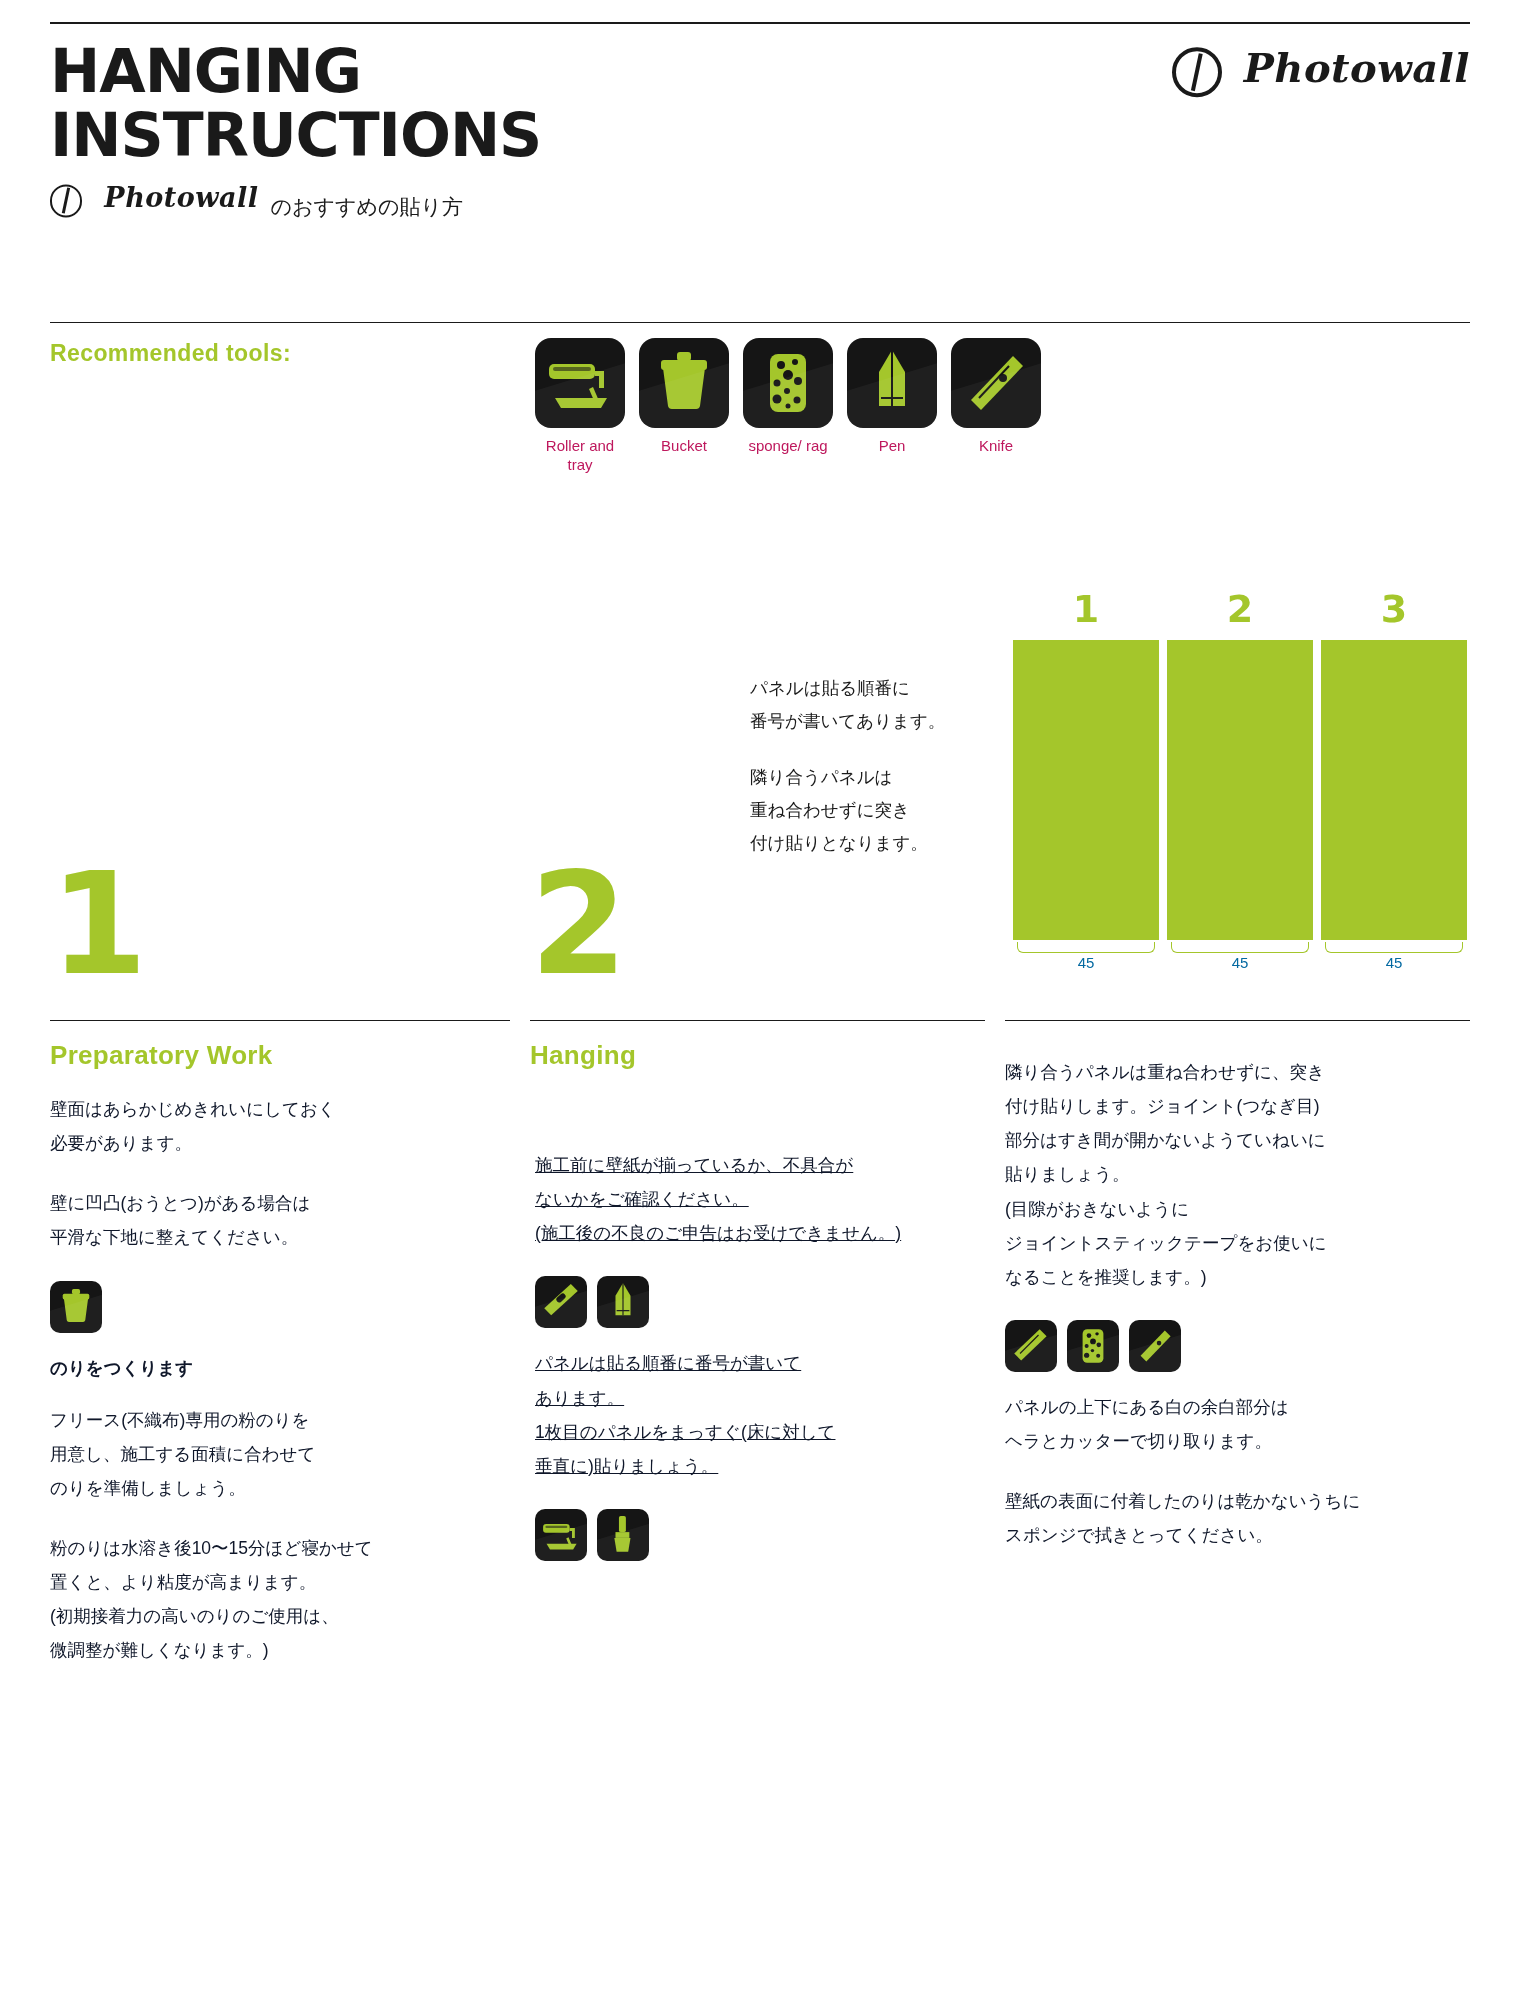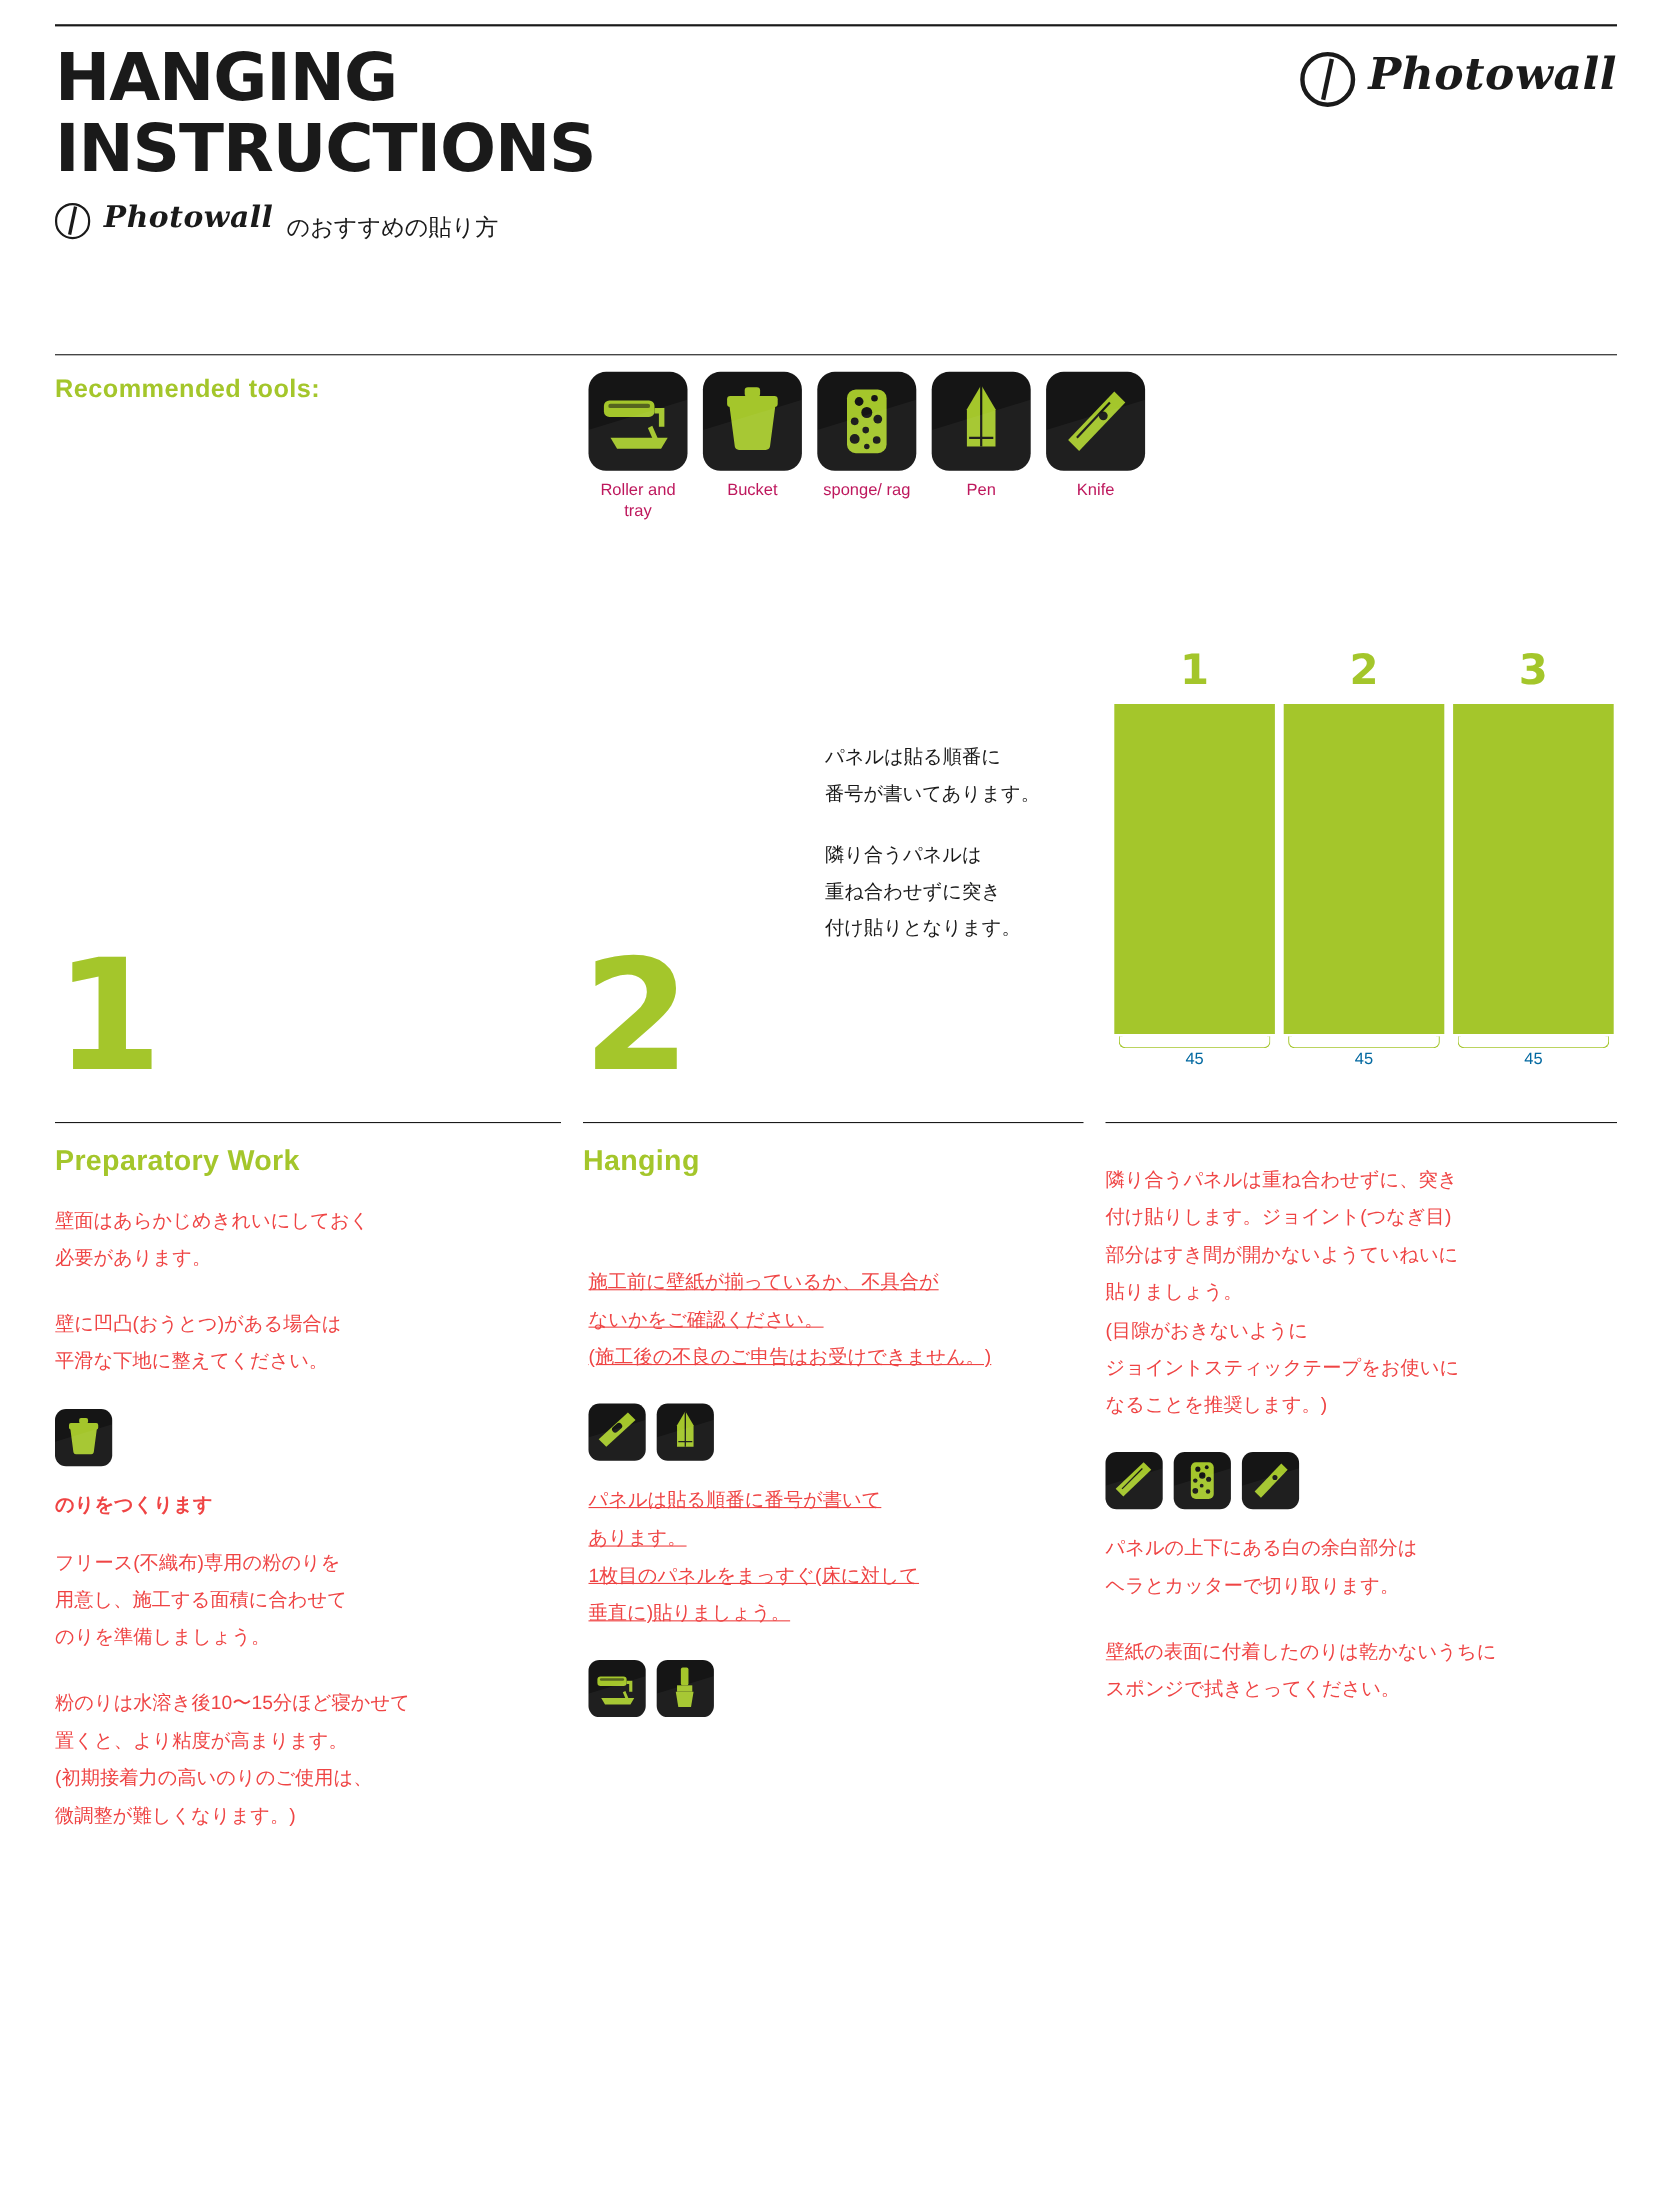--- a/index.html
+++ b/index.html
@@ -52,21 +52,21 @@
   }
   .sub-jp {
     font-size: 21px;
     color: #1a1a1a;
   }
 
   
   .logo {
     display: inline-flex;
     align-items: center;
-    gap: 12px;
+    gap: 22px;
     color: #1a1a1a;
   }
   .logo .mark {
     display: inline-block;
     position: relative;
     width: 1.05em;
     height: 1.05em;
     border: 0.11em solid currentColor;
     border-radius: 50%;
     transform: translateY(0.13em);
@@ -175,21 +175,21 @@
     font-size: 26px;
     letter-spacing: 0.3px;
   }
   .head1 { left: 50px; top: 1040px; }
   .head2 { left: 530px; top: 1040px; }
 
   .col {
     position: absolute;
     font-size: 17.5px;
     line-height: 1.95;
-    color: #ef4444;
+    color: #0f172a;
   }
   .col p { margin: 0 0 26px 0; }
   .col p.tight { margin-bottom: 0; }
   .col .bold { font-weight: bold; }
   .col1 { left: 50px; top: 1092px; width: 440px; }
   .col2 { left: 535px; top: 1148px; width: 450px; text-decoration: underline; }
   .col3 { left: 1005px; top: 1055px; width: 440px; }
 
   .icon-row { display: flex; gap: 10px; margin: 14px 0 18px 0; }
 

